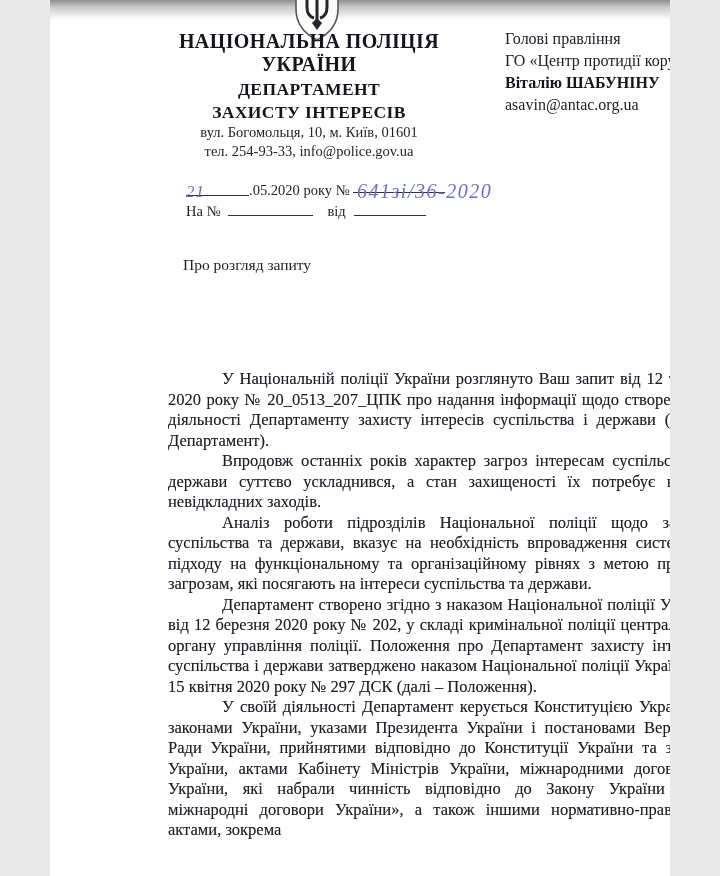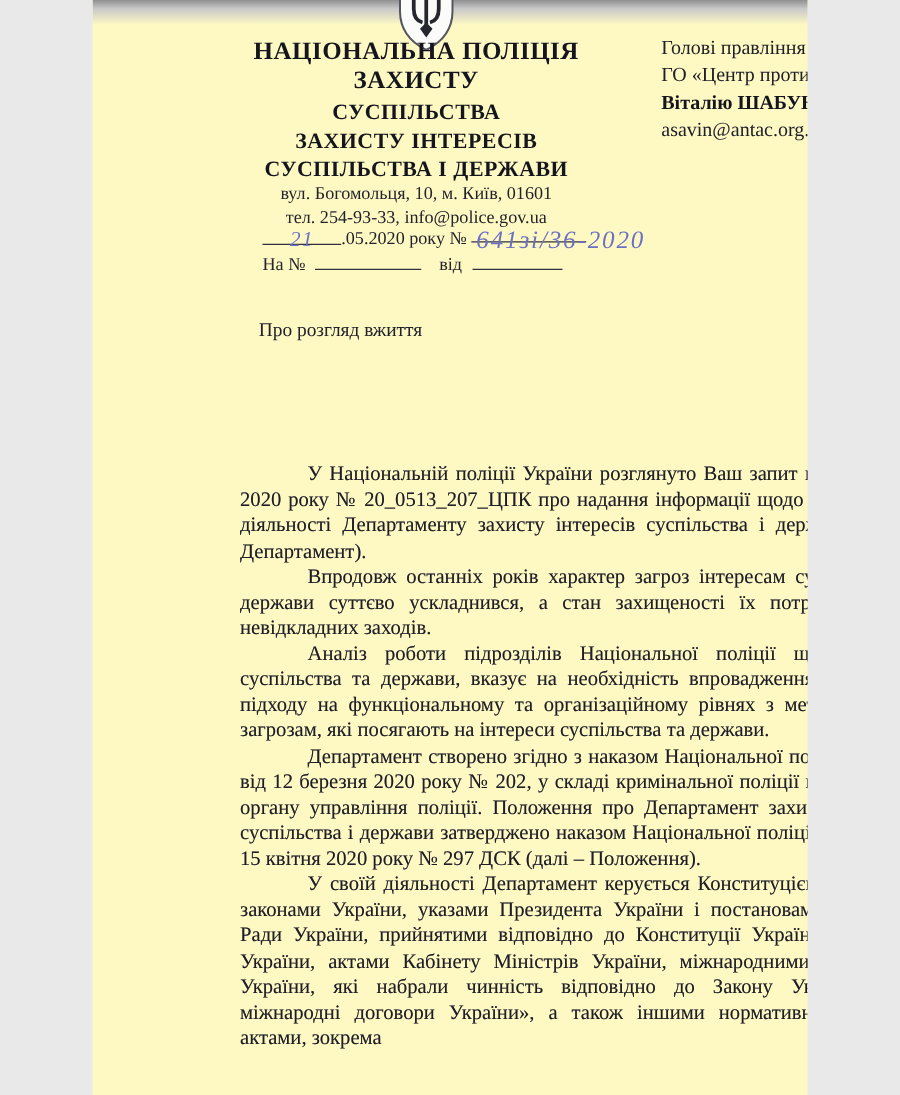--- a/index.html
+++ b/index.html
@@ -1,20 +1,20 @@
 <!DOCTYPE html>
 <html><head>
 <meta charset="utf-8">
 <style>
   html,body{margin:0;padding:0;background:#e9e9e9;}
   .page{
     position:relative;
-    width:572px;height:876px;
+    width:620px;height:876px;
     margin:0 auto;
-    background:#fef9c3;
+    background:#ffffff;
     overflow:hidden;
     font-family:"Liberation Serif","DejaVu Serif",serif;
     color:#1e1e28;
   }
   .scan-shadow-top{
     position:absolute;left:0;top:0;width:720px;height:20px;
     background:linear-gradient(to bottom,#8f8f8f 0,#c9c9c9 35%,rgba(255,255,255,0) 100%);
     pointer-events:none;
   }
   .emblem{
@@ -33,21 +33,21 @@
   }
   .recipient .bold{font-weight:bold;color:#15151e;}
   .dateline{
     position:absolute;left:136px;top:161px;
     font-size:14.5px;color:#23232c;white-space:nowrap;
   }
   .blank{
     display:inline-block;border-bottom:1.2px solid #30303a;
     height:15px;vertical-align:baseline;
   }
-  .w63{width:63px;text-align:center;margin-top:19px;}
+  .w63{width:63px;text-align:left;margin-top:19px;}
   .w92{width:92px;}
   .w85{width:85px;}
   .w72{width:72px;}
   .hw{
     font-style:italic;
     color:#6b70c4;
     font-size:17px;
     position:relative;top:2px;
     letter-spacing:1px;
   }
@@ -99,45 +99,44 @@
       <path d="M15 6 V20 C15 27 18 30 22 31" fill="none" stroke="#26262f" stroke-width="3"></path>
       <path d="M35 6 V20 C35 27 32 30 28 31" fill="none" stroke="#26262f" stroke-width="3"></path>
       <path d="M25 4 V33" fill="none" stroke="#26262f" stroke-width="3"></path>
       <path d="M25 31 l-5 5 5 7 5-7 z" fill="#26262f"></path>
       <path d="M12 6 h6 M32 6 h6" stroke="#26262f" stroke-width="2.4"></path>
     </svg>
   </div>
 
   <div class="letterhead">
     <div class="org-big">НАЦІОНАЛЬНА ПОЛІЦІЯ</div>
-    <div class="org-big">ЗАХИСТУ</div>
-    <div class="org-mid">СУСПІЛЬСТВА</div>
+    <div class="org-big">УКРАЇНИ</div>
+    <div class="org-mid">ДЕПАРТАМЕНТ</div>
     <div class="org-mid">ЗАХИСТУ ІНТЕРЕСІВ</div>
-    <div class="org-mid">СУСПІЛЬСТВА І ДЕРЖАВИ</div>
     <div class="org-small">вул. Богомольця, 10, м. Київ, 01601</div>
     <div class="org-small">тел. 254-93-33, info@police.gov.ua</div>
   </div>
 
   <div class="recipient">
     <div>Голові правління</div>
     <div>ГО «Центр протидії корупції»</div>
     <div class="bold">Віталію ШАБУНІНУ</div>
     <div>asavin@antac.org.ua</div>
   </div>
 
   <div class="dateline">
     <span class="blank w63"><span class="hw">21</span></span><span>.05.2020 року №</span>
     <span class="blank w92"><span class="hw-num">641зі/36-2020</span></span>
   </div>
 
   <div class="refline">
     <span class="lbl">На №</span><span class="blank w85"></span><span class="lbl2">від</span><span class="blank w72"></span>
   </div>
 
-  <div class="subject">Про розгляд вжиття</div>
+  <div class="subject">Про розгляд запиту</div>
 
 
   <div class="body-text">
     <p>У Національній поліції України розглянуто Ваш запит від 12 травня 2020 року № 20_0513_207_ЦПК про надання інформації щодо створення та діяльності Департаменту захисту інтересів суспільства і держави (далі – Департамент).</p>
     <p>Впродовж останніх років характер загроз інтересам суспільства та держави суттєво ускладнився, а стан захищеності їх потребує вжиття невідкладних заходів.</p>
     <p>Аналіз роботи підрозділів Національної поліції щодо захисту суспільства та держави, вказує на необхідність впровадження системного підходу на функціональному та організаційному рівнях з метою протидії загрозам, які посягають на інтереси суспільства та держави.</p>
     <p>Департамент створено згідно з наказом Національної поліції України від 12 березня 2020 року № 202, у складі кримінальної поліції центрального органу управління поліції. Положення про Департамент захисту інтересів суспільства і держави затверджено наказом Національної поліції України від 15 квітня 2020 року № 297 ДСК (далі – Положення).</p>
     <p>У своїй діяльності Департамент керується Конституцією України та законами України, указами Президента України і постановами Верховної Ради України, прийнятими відповідно до Конституції України та законів України, актами Кабінету Міністрів України, міжнародними договорами України, які набрали чинність відповідно до Закону України «Про міжнародні договори України», а також іншими нормативно-правовими актами, зокрема</p>
   </div>
 

